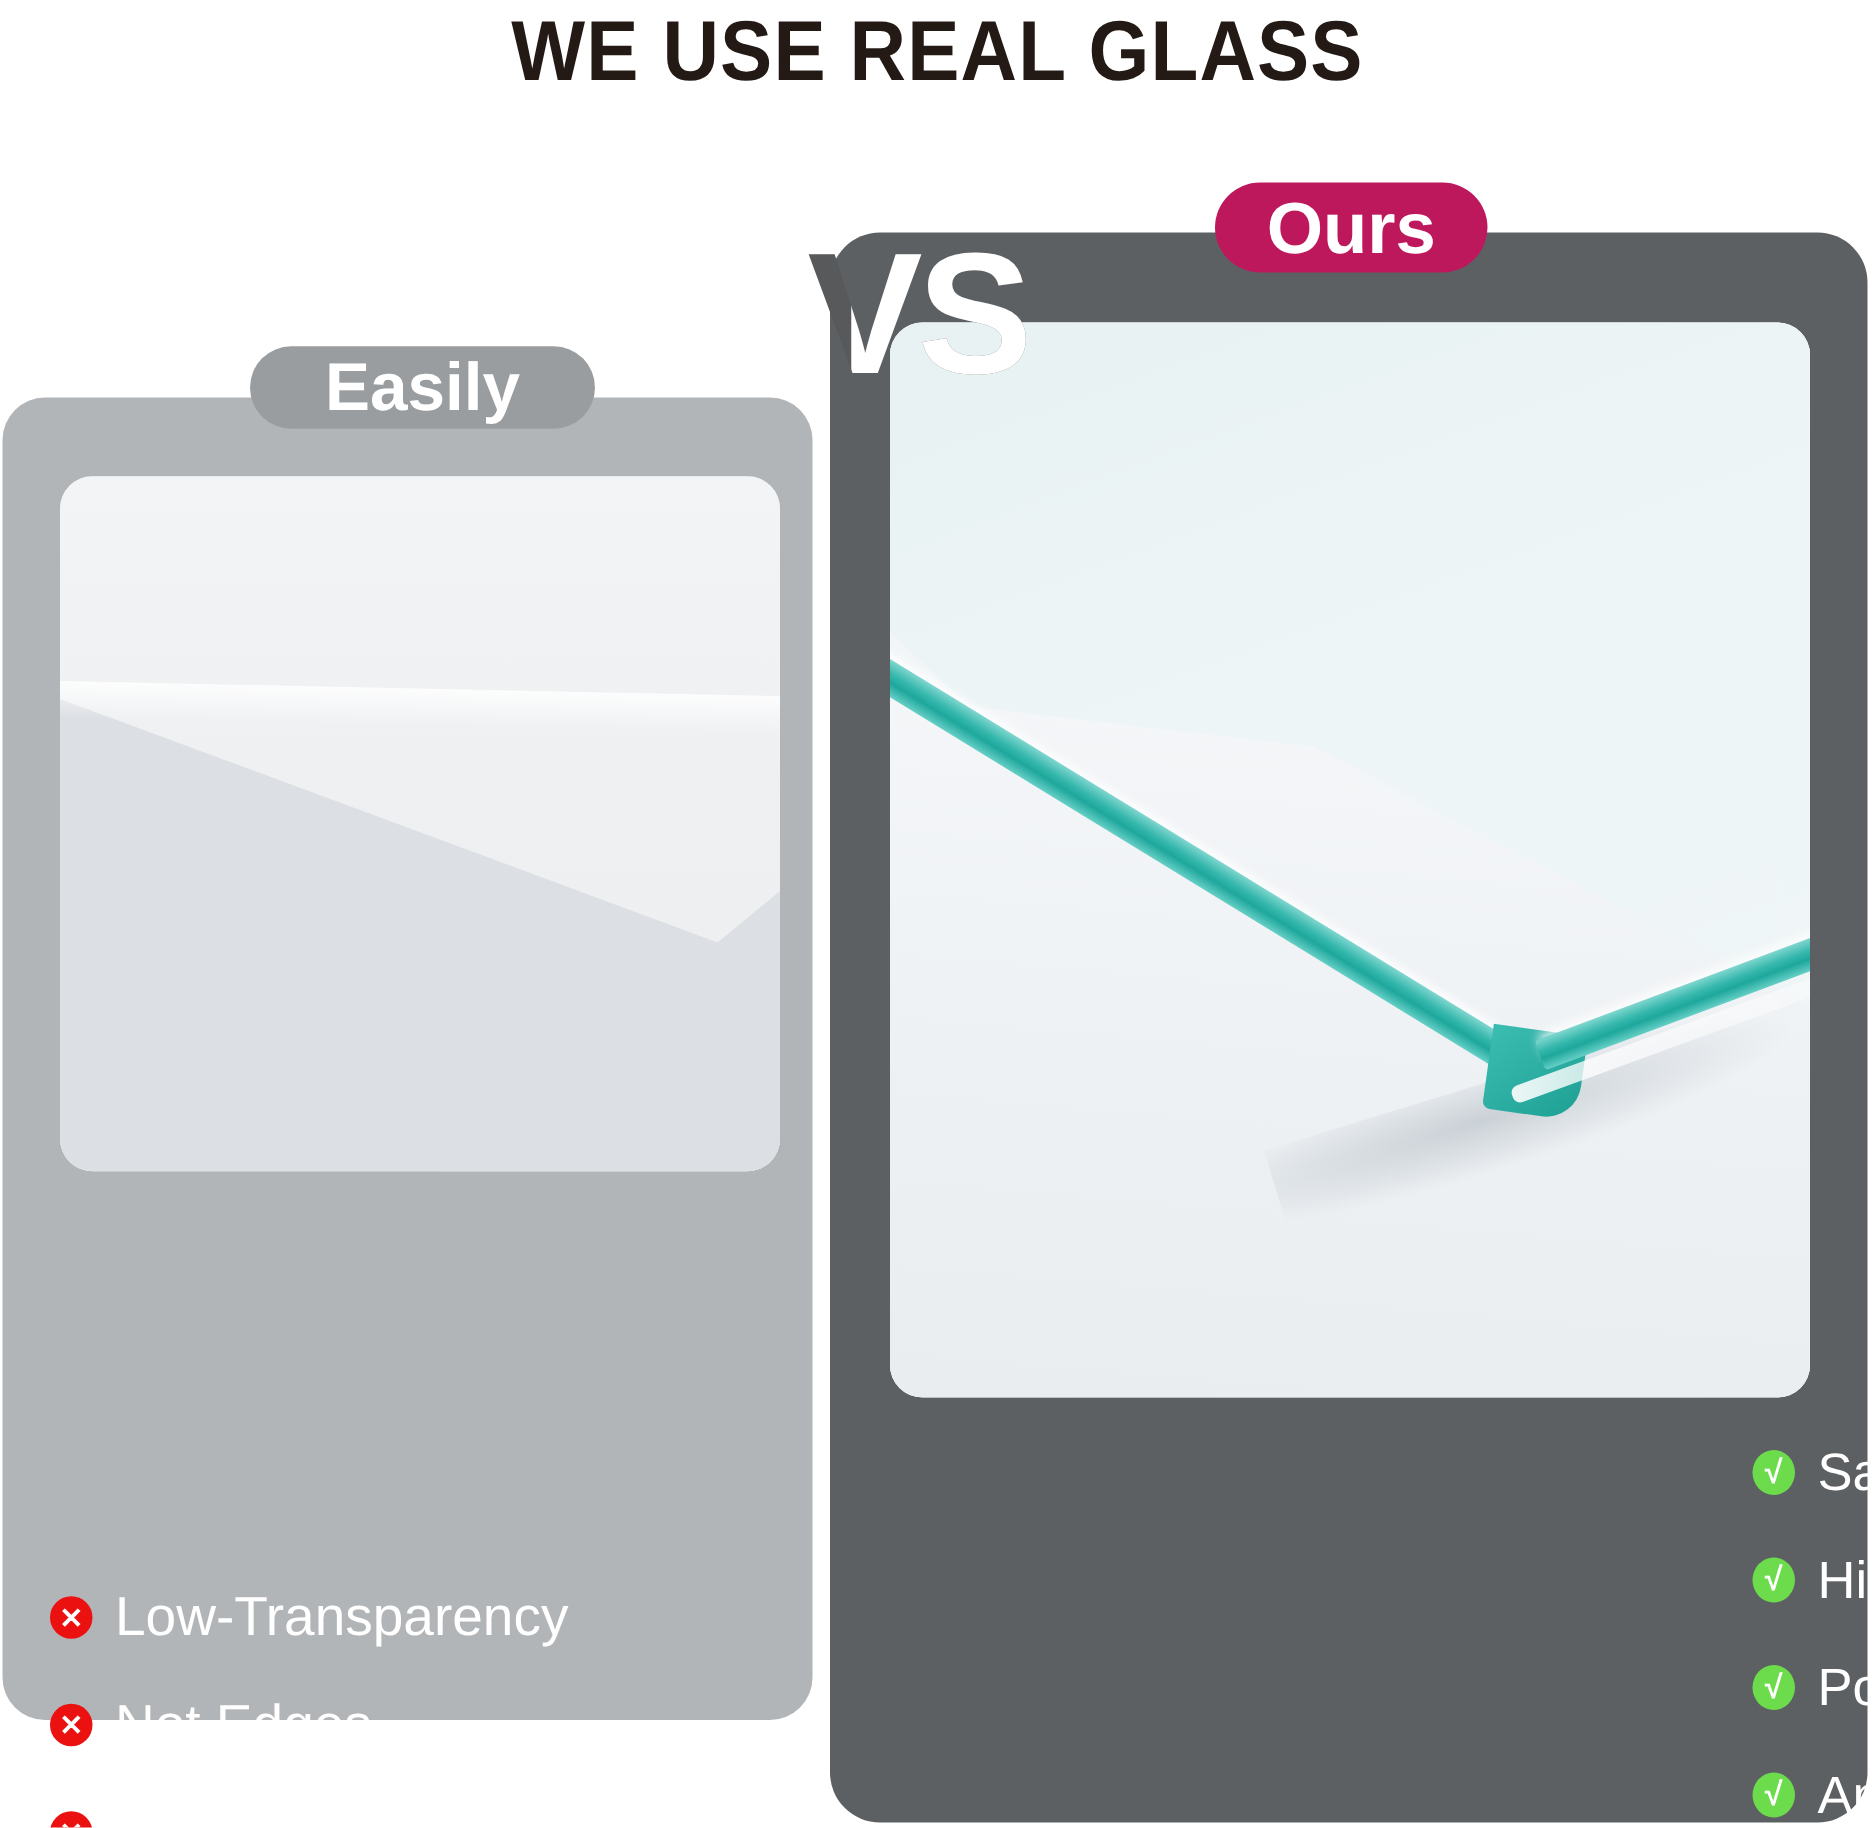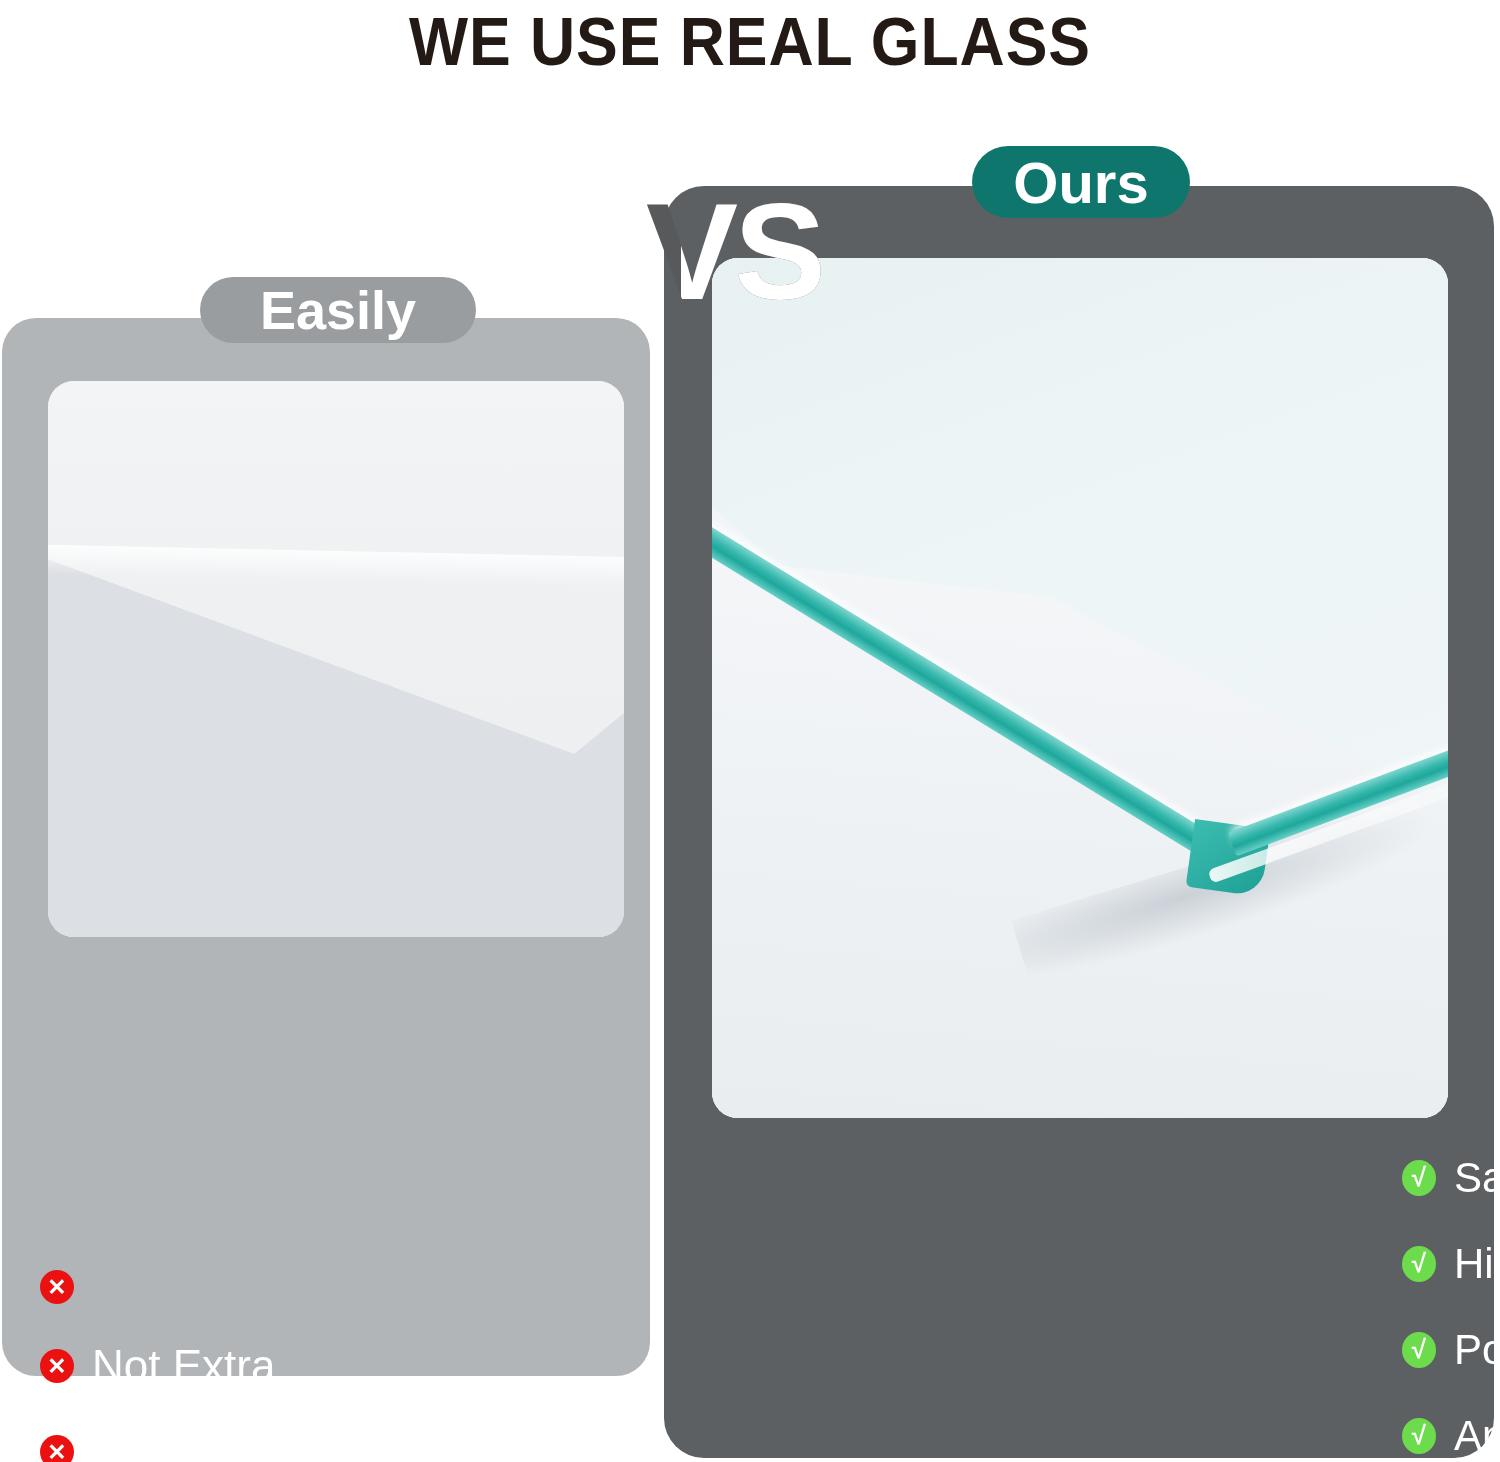--- a/index.html
+++ b/index.html
@@ -208,21 +208,21 @@
     height: 66px;
     background: #9a9d9f;
     border-radius: 33px;
     font-size: 54px;
   }
   #pill-ours {
     left: 972px;
     top: 146px;
     width: 218px;
     height: 72px;
-    background: #0f766e;
+    background: #be185d;
     border-radius: 36px;
     font-size: 58px;
   }
 
   
   #vs-wrap {
     position: absolute;
     left: 630px;
     top: 182px;
     width: 200px;
@@ -314,24 +314,25 @@
   <div class="img-card" id="img-others">
     <div class="acrylic-top"></div>
     <div class="acrylic-fold"></div>
     <div class="acrylic-fold-r"></div>
     <div class="acrylic-sheen"></div>
   </div>
 
   <div class="feature-list" id="list-others">
     <div class="feature-row">
       <span class="badge badge-x">✕</span>
+      <span class="feature-label">Low-Transparency</span>
     </div>
     <div class="feature-row">
       <span class="badge badge-x">✕</span>
-      <span class="feature-label">Not Extra</span>
+      <span class="feature-label">Not Edges</span>
     </div>
     <div class="feature-row">
       <span class="badge badge-x">✕</span>
       <span class="feature-label">Easily Scratched</span>
     </div>
 
   </div>
 </div>
 
 <div class="panel" id="panel-ours">

